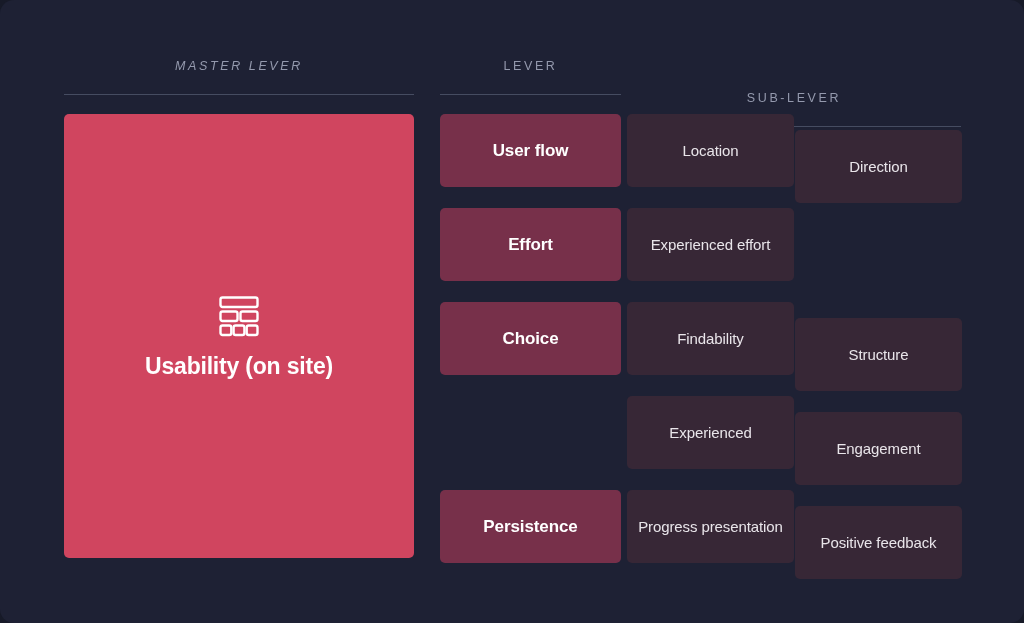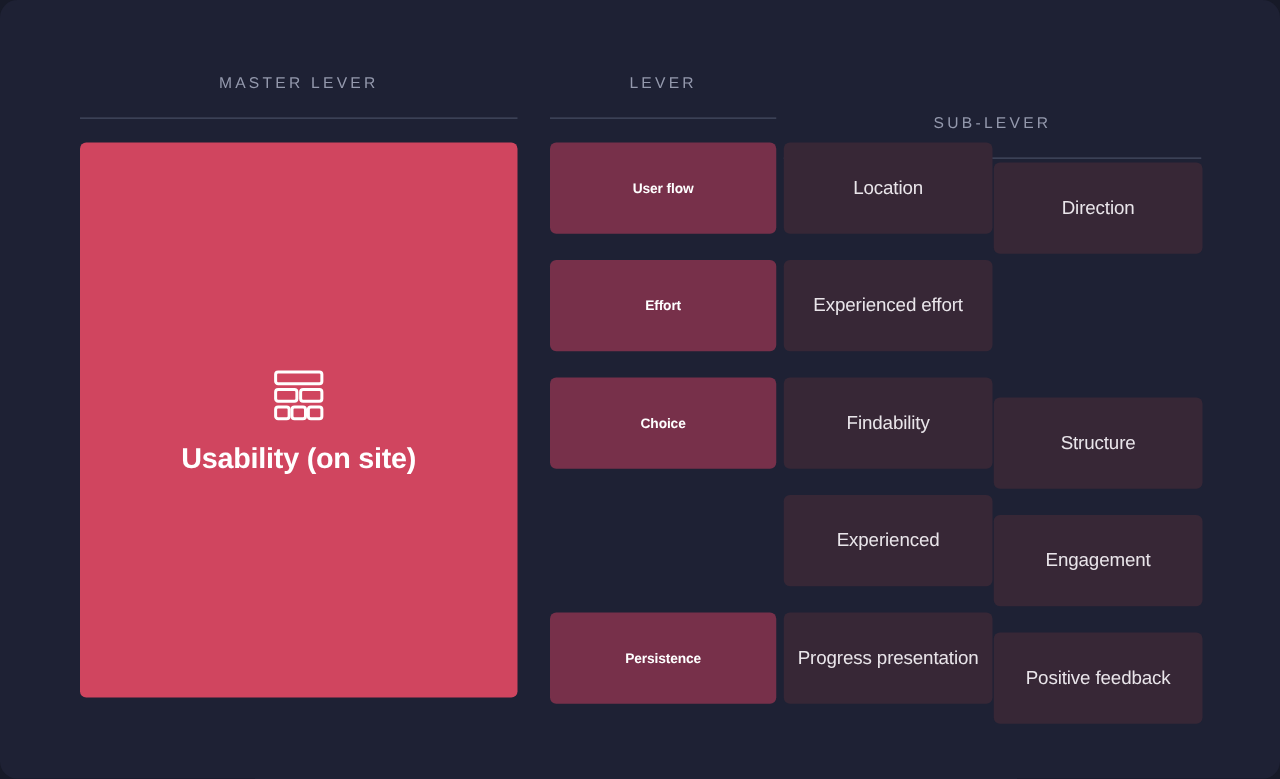--- a/index.html
+++ b/index.html
@@ -50,21 +50,21 @@
   }
   .col-head .head-rule {
     position: absolute;
     left: 0;
     top: 36px;
     width: 100%;
     height: 1px;
     background: #464c61;
   }
 
-  #head-master { left: 64px;  width: 350px; }
+  #head-master { left: 64px;  width: 350px; font-style: italic; }
   #head-lever  { left: 440px; width: 181px; }
   #head-sub    { left: 627px; width: 334px; margin-top: 32px; }
 
   
   #master-card {
     position: absolute;
     left: 64px;
     top: 114px;
     width: 350px;
     height: 444px;
@@ -121,21 +121,21 @@
     white-space: nowrap;
   }
 
   .card.lever {
     left: 440px;
     width: 181px;
     background: #77304a;
   }
   .card.lever .card-label {
     color: #ffffff;
-    font-size: 11px;
+    font-size: 17px;
     font-weight: 700;
     letter-spacing: -0.1px;
   }
 
   .card.sublever {
     width: 167px;
     background: #372736;
   }
   .card.sublever.s1 { left: 627px; }
   .card.sublever.s2 { left: 795px; margin-top: 16px; }

